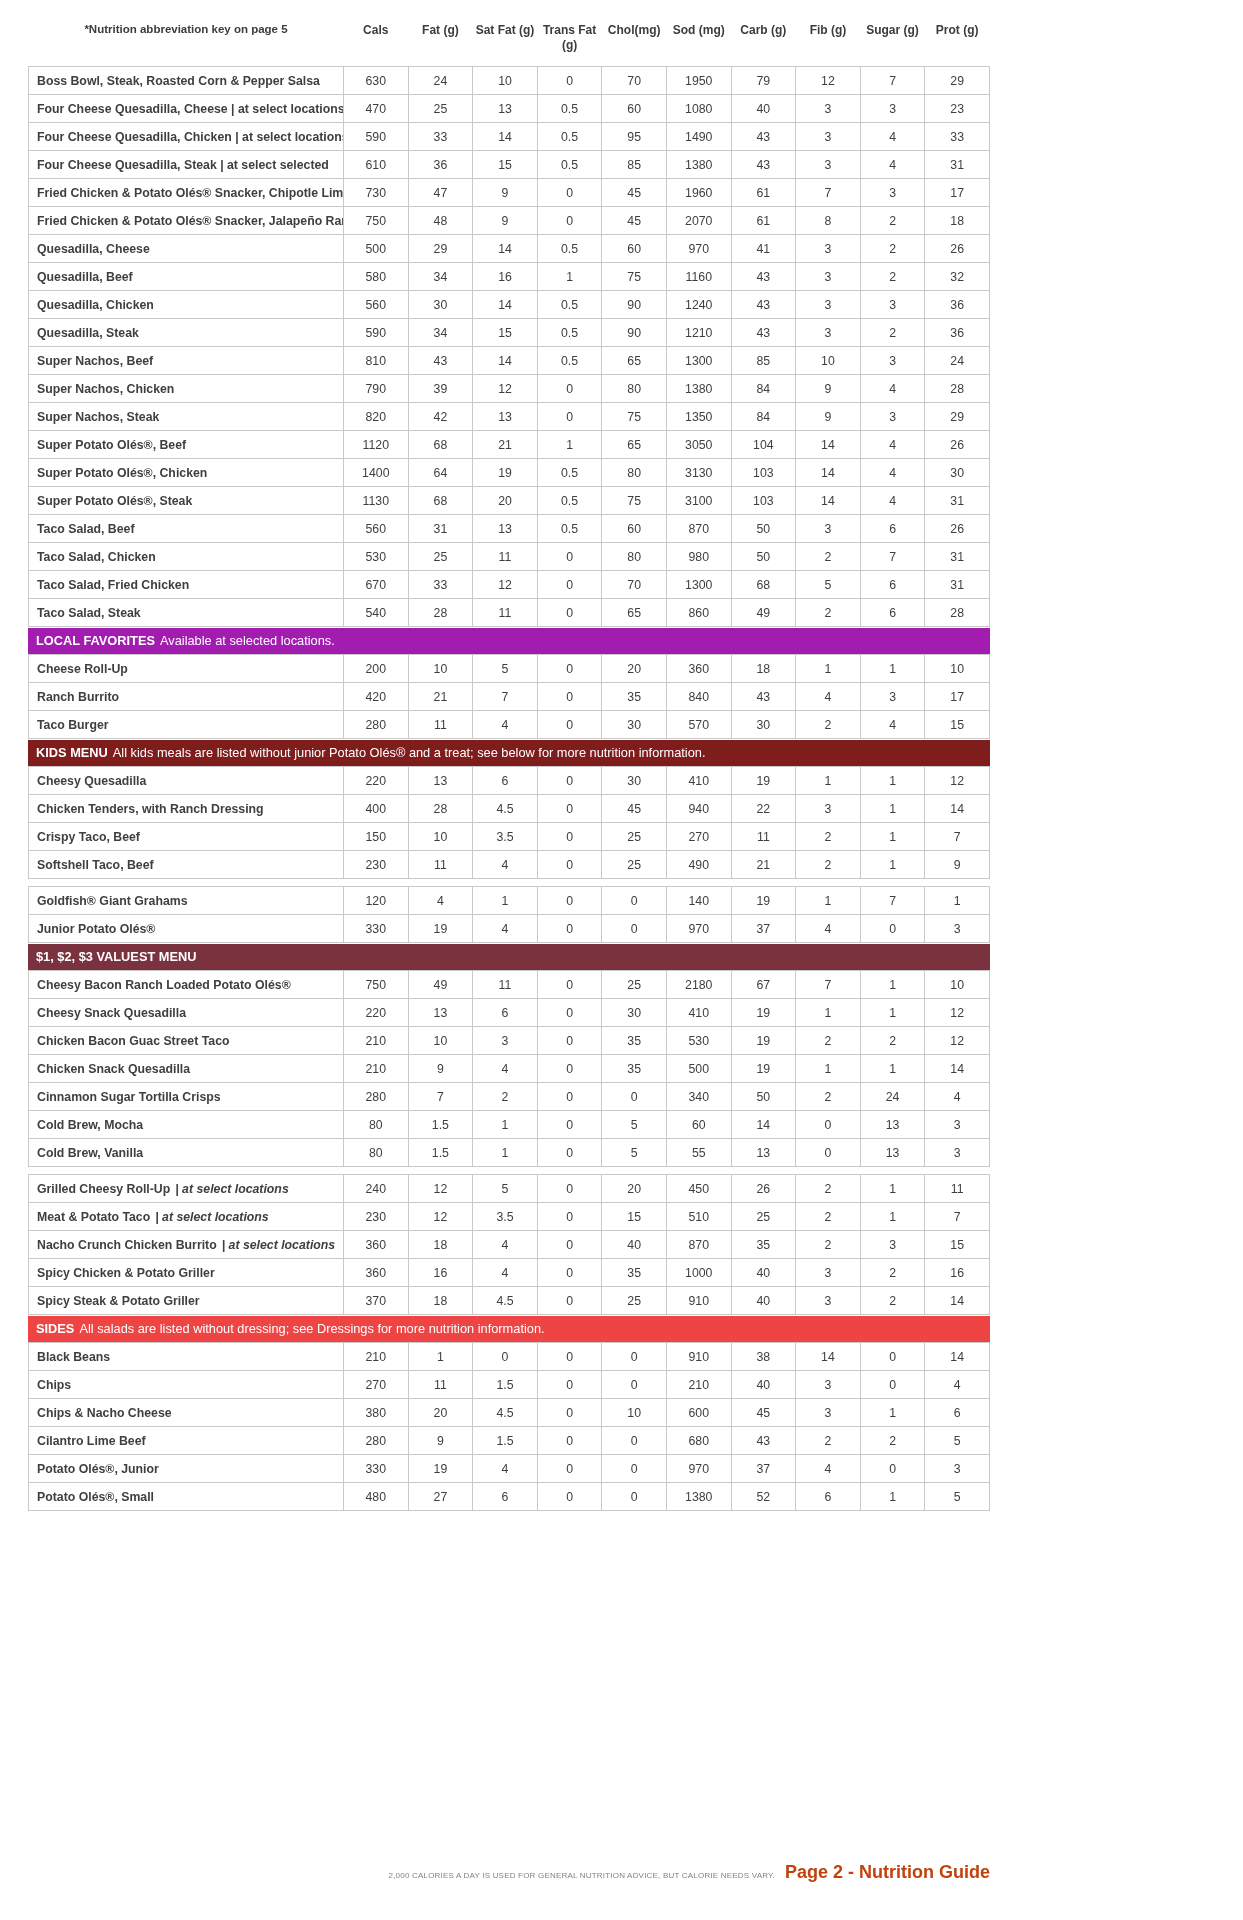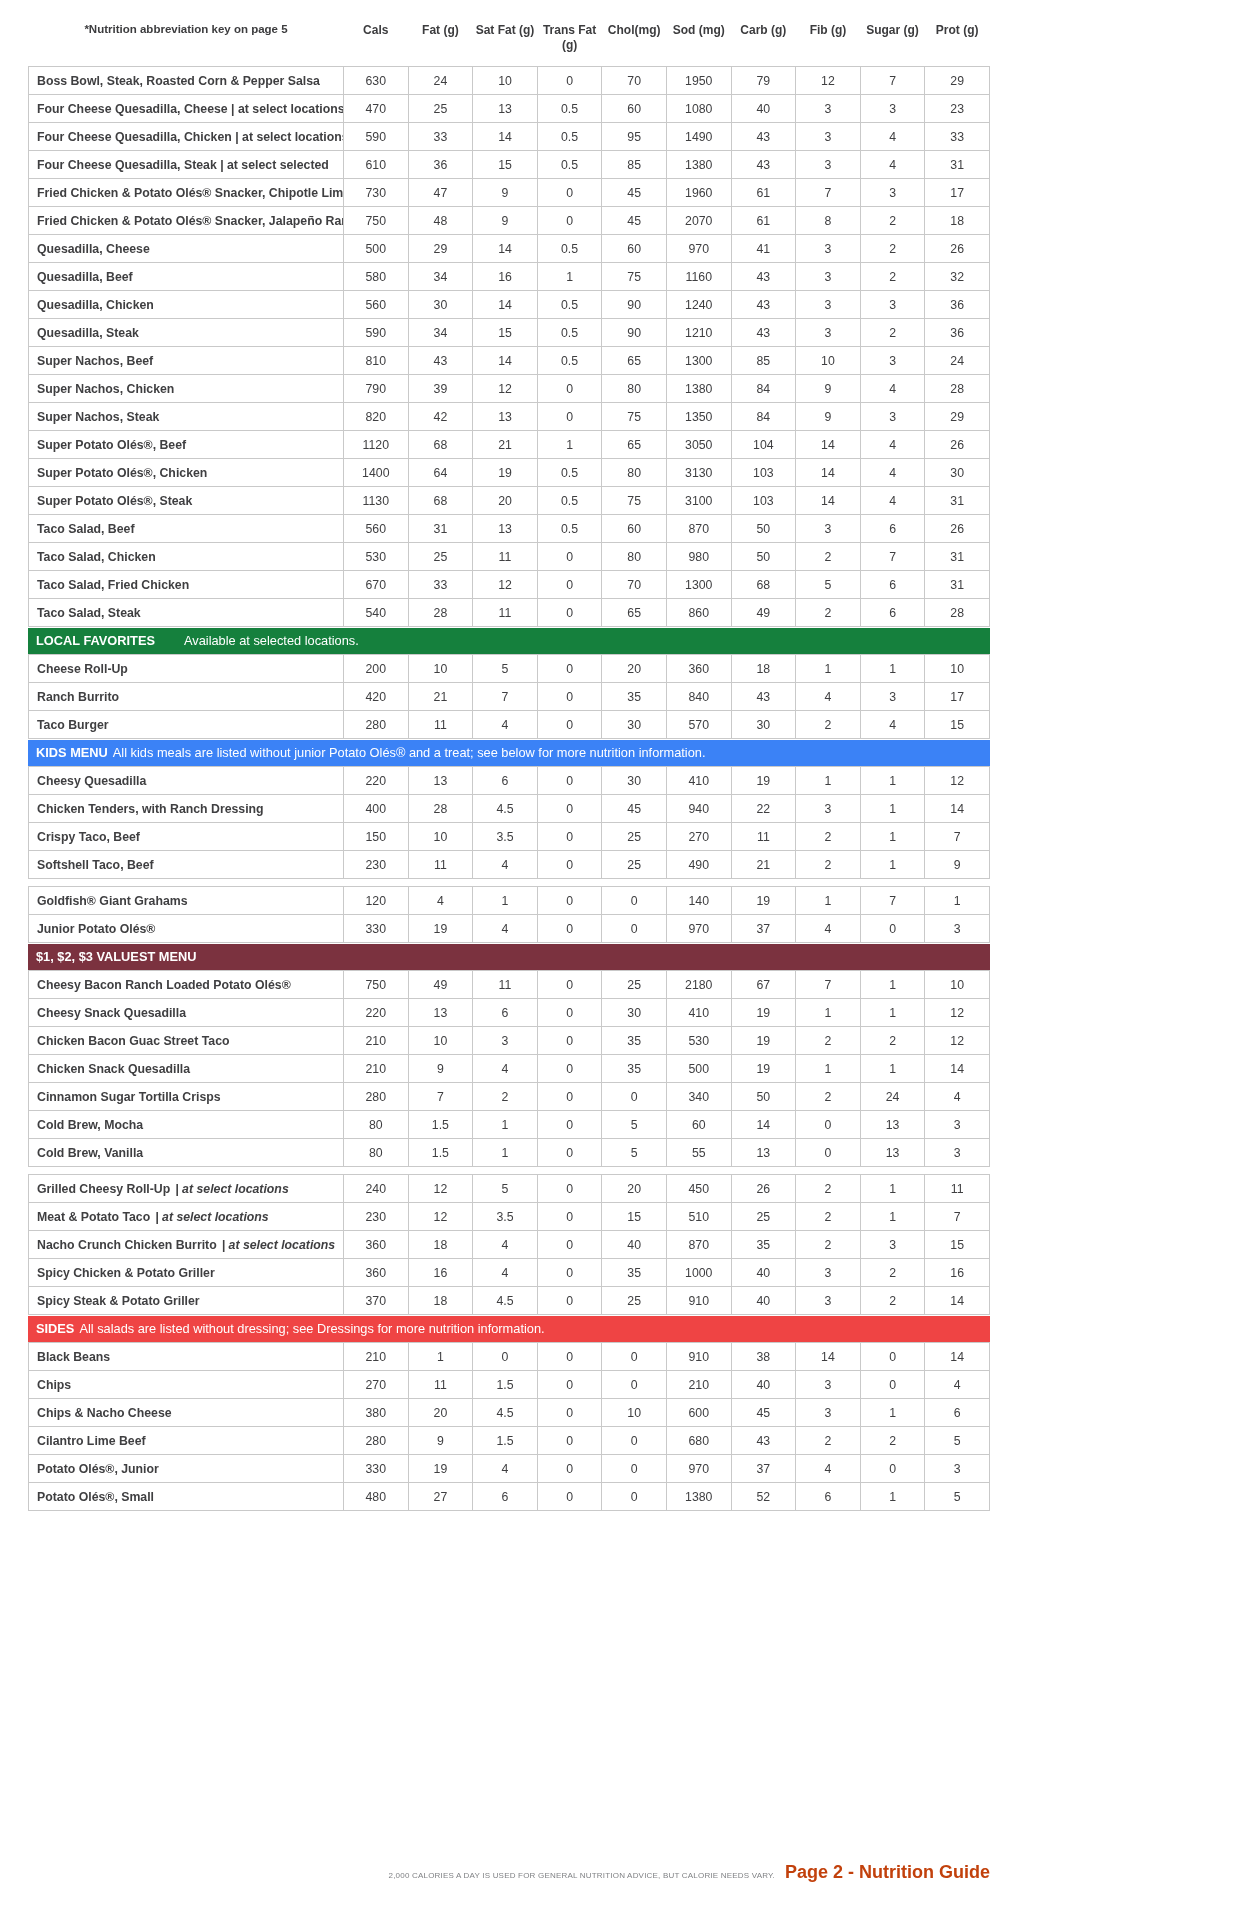--- a/index.html
+++ b/index.html
@@ -375,21 +375,21 @@
           <div class="cell val-cell">11</div>
           <div class="cell val-cell">0</div>
           <div class="cell val-cell">65</div>
           <div class="cell val-cell">860</div>
           <div class="cell val-cell">49</div>
           <div class="cell val-cell">2</div>
           <div class="cell val-cell">6</div>
           <div class="cell val-cell">28</div>
         </div>
         <div class="row section">
-          <div class="section-bar" style="background: #15803d; gap: 24px;">
+          <div class="section-bar" style="background: #a21caf;">
             <span class="section-title">LOCAL FAVORITES</span>
             <span class="section-desc">Available at selected locations.</span>
           </div>
         </div>
         <div class="row item">
           <div class="cell name-cell">
             <span class="name-text">Cheese Roll-Up</span>
           </div>
           <div class="cell val-cell">200</div>
           <div class="cell val-cell">10</div>
@@ -426,21 +426,21 @@
           <div class="cell val-cell">4</div>
           <div class="cell val-cell">0</div>
           <div class="cell val-cell">30</div>
           <div class="cell val-cell">570</div>
           <div class="cell val-cell">30</div>
           <div class="cell val-cell">2</div>
           <div class="cell val-cell">4</div>
           <div class="cell val-cell">15</div>
         </div>
         <div class="row section">
-          <div class="section-bar" style="background: #3b82f6;">
+          <div class="section-bar" style="background: #7f1d1d;">
             <span class="section-title">KIDS MENU</span>
             <span class="section-desc">All kids meals are listed without junior Potato Olés® and a treat; see below for more nutrition information.</span>
           </div>
         </div>
         <div class="row item">
           <div class="cell name-cell">
             <span class="name-text">Cheesy Quesadilla</span>
           </div>
           <div class="cell val-cell">220</div>
           <div class="cell val-cell">13</div>

